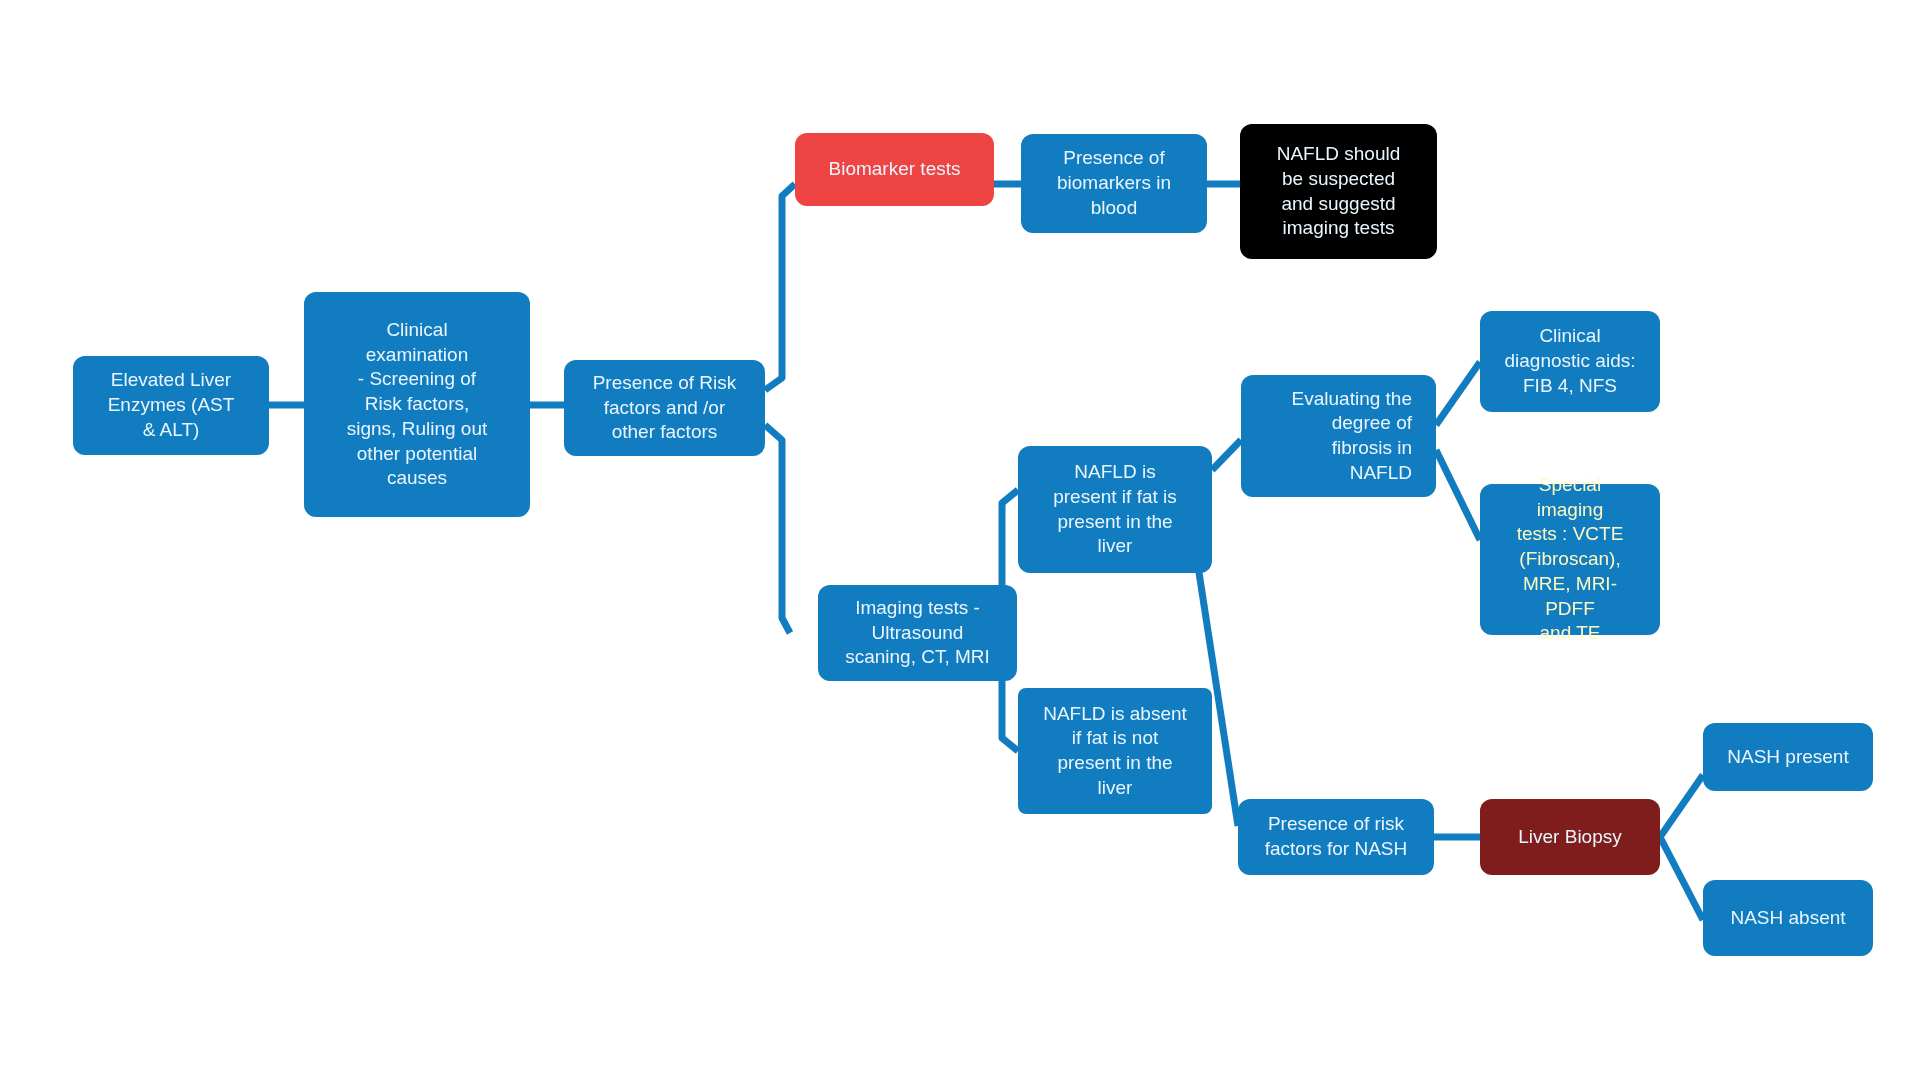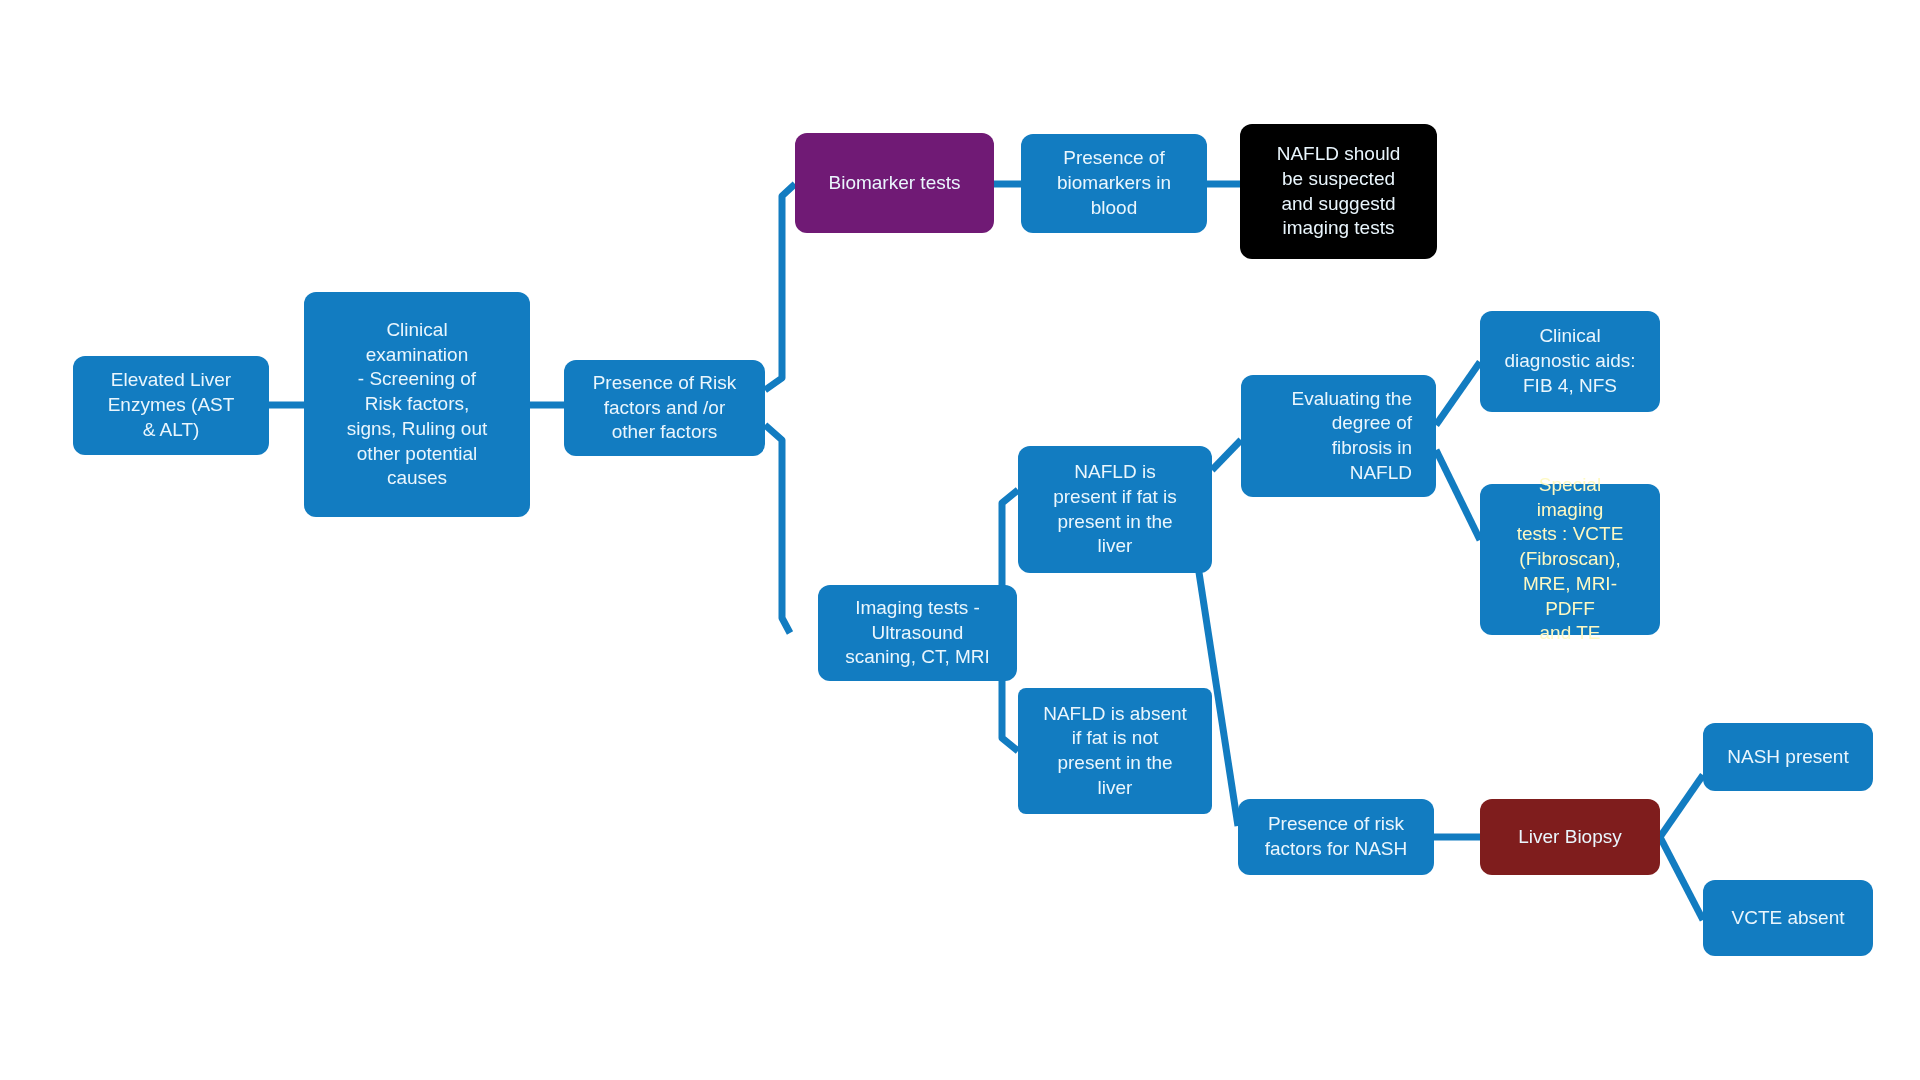--- a/index.html
+++ b/index.html
@@ -77,21 +77,21 @@
       <div class="node" style="left: 304px; top: 292px; width: 226px; height: 225px; font-size: 19px; background: rgb(18, 124, 193); color: rgb(234, 246, 253); border-radius: 12px;"><span class="node-label">Clinical
 examination
 - Screening of
 Risk factors,
 signs, Ruling out
 other potential
 causes</span></div>
       <div class="node" style="left: 564px; top: 360px; width: 201px; height: 96px; font-size: 19px; background: rgb(18, 124, 193); color: rgb(234, 246, 253); border-radius: 12px;"><span class="node-label">Presence of Risk
 factors  and /or
 other factors</span></div>
-      <div class="node" style="left: 795px; top: 133px; width: 199px; height: 100px; font-size: 19px; background: #701a75; color: rgb(234, 246, 253); border-radius: 12px;"><span class="node-label">Biomarker tests</span></div>
+      <div class="node" style="left: 795px; top: 133px; width: 199px; height: 73px; font-size: 19px; background: #ef4444; color: rgb(234, 246, 253); border-radius: 12px;"><span class="node-label">Biomarker tests</span></div>
       <div class="node" style="left: 1021px; top: 134px; width: 186px; height: 99px; font-size: 19px; background: rgb(18, 124, 193); color: rgb(234, 246, 253); border-radius: 12px;"><span class="node-label">Presence of
 biomarkers in
 blood</span></div>
       <div class="node" style="left: 1240px; top: 124px; width: 197px; height: 135px; font-size: 19px; background: #000000; color: rgb(234, 246, 253); border-radius: 12px;"><span class="node-label">NAFLD should
 be suspected
 and suggestd
 imaging tests</span></div>
       <div class="node" style="left: 790px; top: 585px; width: 199px; height: 96px; font-size: 19px; background: rgb(18, 124, 193); color: rgb(234, 246, 253); border-radius: 12px; margin-left: 28px;"><span class="node-label">Imaging tests -
 Ultrasound
 scaning, CT, MRI</span></div>
@@ -112,15 +112,15 @@
 FIB 4, NFS</span></div>
       <div class="node" style="left: 1480px; top: 484px; width: 180px; height: 151px; font-size: 19px; background: rgb(18, 124, 193); color: #fef9c3; border-radius: 12px;"><span class="node-label">Special imaging
 tests : VCTE
 (Fibroscan),
 MRE, MRI-PDFF
 and TE</span></div>
       <div class="node" style="left: 1238px; top: 799px; width: 196px; height: 76px; font-size: 19px; background: rgb(18, 124, 193); color: rgb(234, 246, 253); border-radius: 12px;"><span class="node-label">Presence of risk
 factors for NASH</span></div>
       <div class="node" style="left: 1480px; top: 799px; width: 180px; height: 76px; font-size: 19px; background: #7f1d1d; color: rgb(234, 246, 253); border-radius: 12px;"><span class="node-label">Liver Biopsy</span></div>
       <div class="node" style="left: 1703px; top: 723px; width: 170px; height: 68px; font-size: 19px; background: rgb(18, 124, 193); color: rgb(234, 246, 253); border-radius: 12px;"><span class="node-label">NASH present</span></div>
-      <div class="node" style="left: 1703px; top: 880px; width: 170px; height: 76px; font-size: 19px; background: rgb(18, 124, 193); color: rgb(234, 246, 253); border-radius: 12px;"><span class="node-label">VCTE absent</span></div>
+      <div class="node" style="left: 1703px; top: 880px; width: 170px; height: 76px; font-size: 19px; background: rgb(18, 124, 193); color: rgb(234, 246, 253); border-radius: 12px;"><span class="node-label">NASH absent</span></div>
     </div>
 </div>
 
 </body></html>

